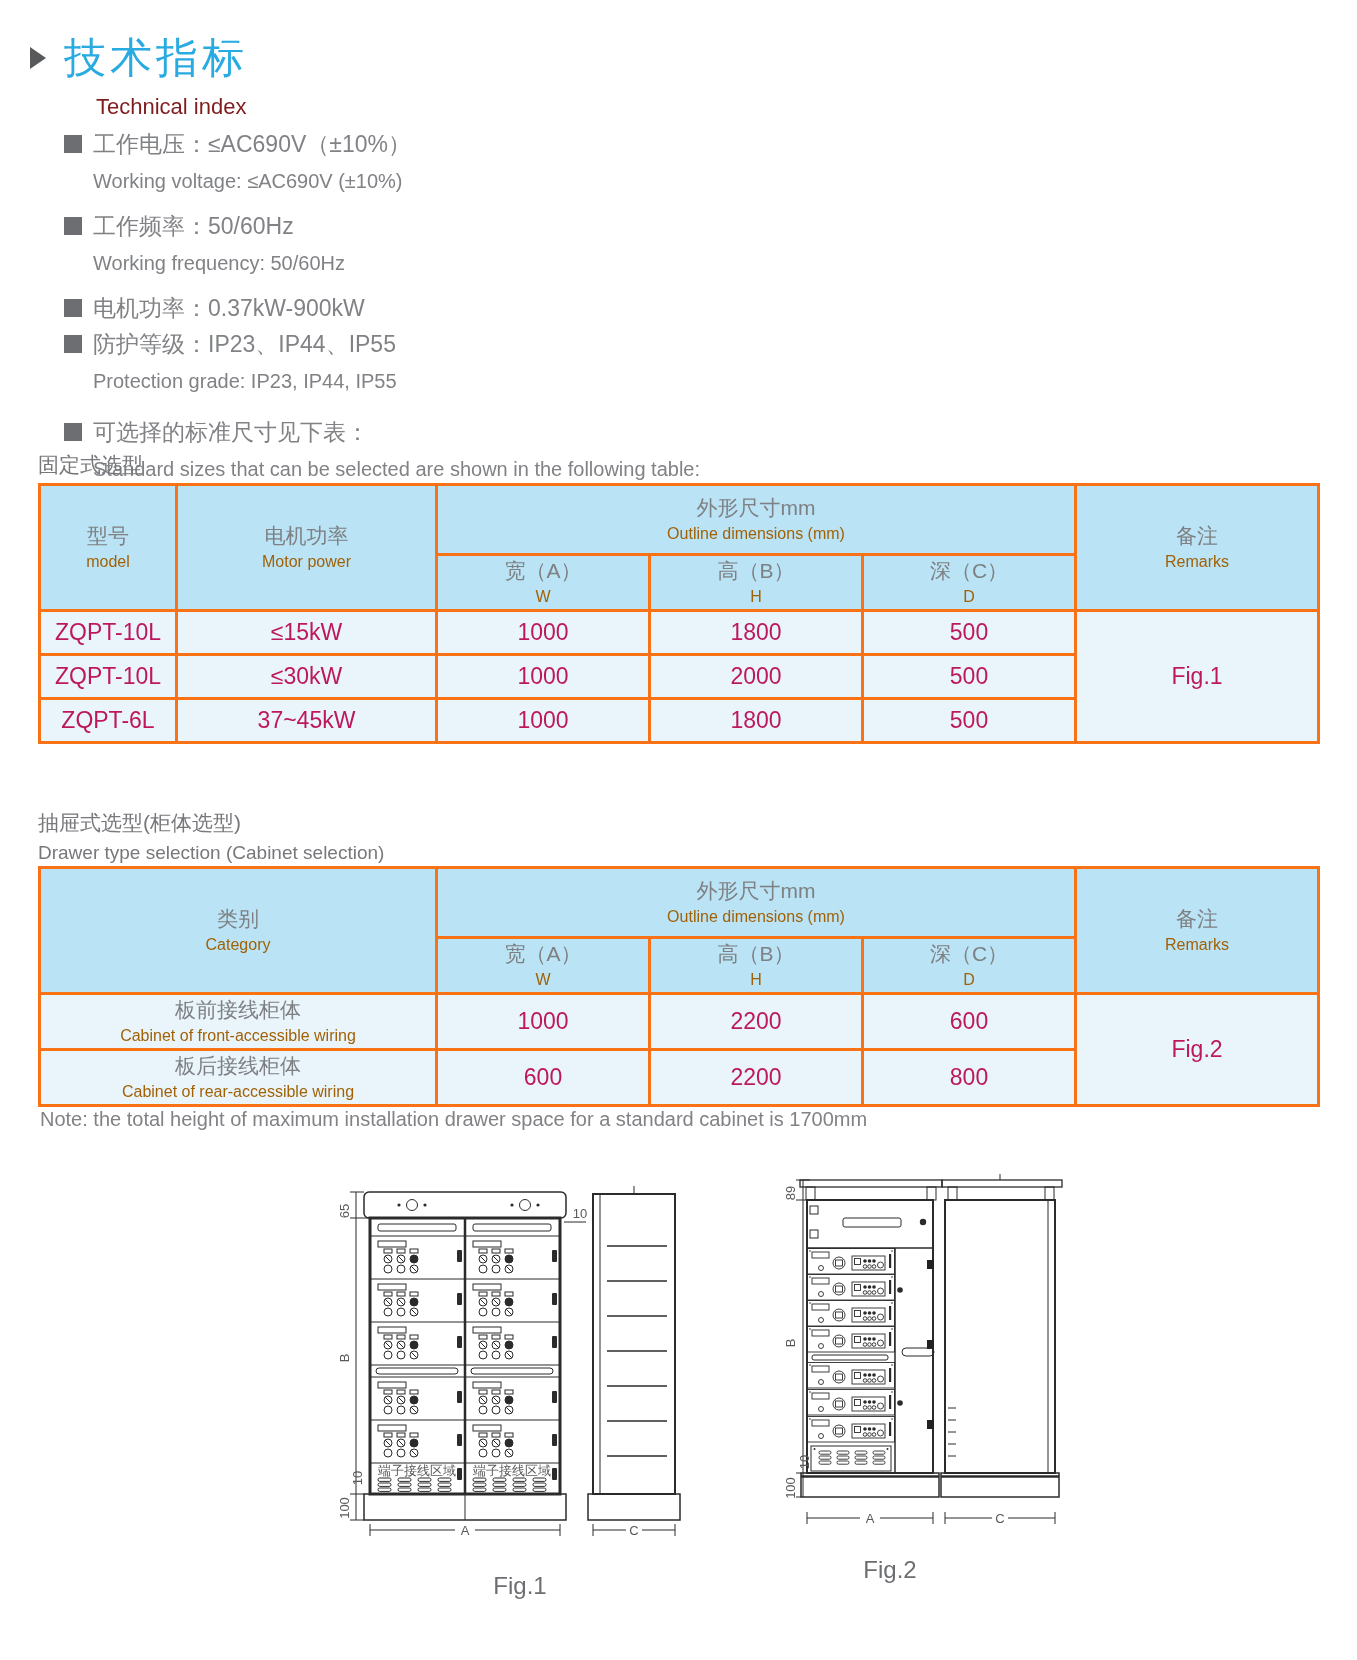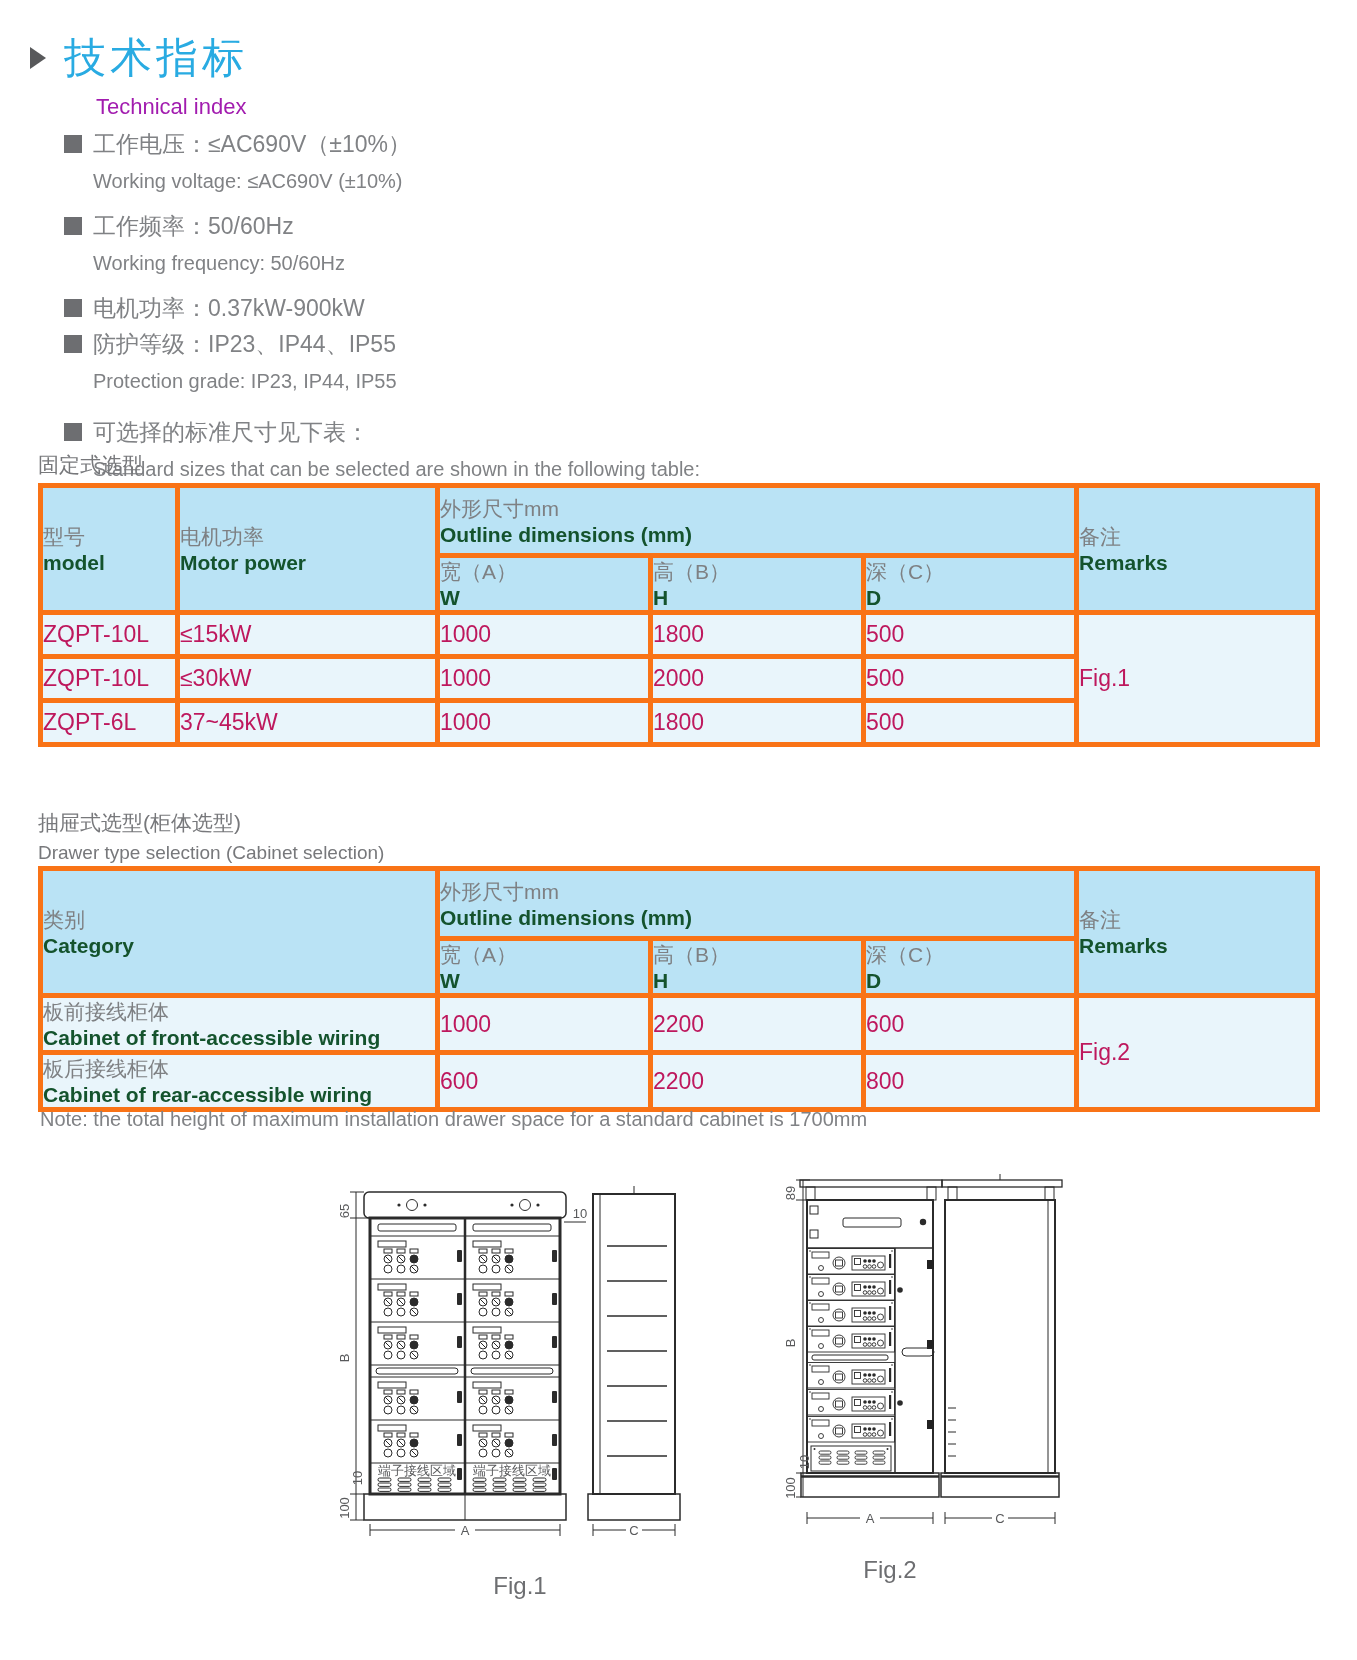--- a/index.html
+++ b/index.html
@@ -4,45 +4,45 @@
 <style>
   html,body{margin:0;padding:0;background:#fff;}
   .page{position:relative;width:1357px;height:1660px;background:#fff;overflow:hidden;
         font-family:"Liberation Sans","DejaVu Sans",sans-serif;color:#808285;}
 
   
   .title-block{position:absolute;left:30px;top:30px;}
   .title-row{display:flex;align-items:center;}
   .tri{width:0;height:0;border-left:16px solid #58595B;border-top:11px solid transparent;border-bottom:11px solid transparent;margin-right:18px;}
   .title-zh{font-size:42px;color:#29ABE2;letter-spacing:4px;}
-  .title-en{font-size:22px;color:#a21caf;margin:8px 0 0 66px;}
+  .title-en{font-size:22px;color:#7f1d1d;margin:8px 0 0 66px;}
 
   
   .specs{position:absolute;left:64px;top:126px;width:1262px;}
   .spec-cols{display:flex;flex-direction:column;}
   .col-left{width:642px;}
   .col-right{flex:1;}
   .spec-item{margin-bottom:0;}
   .spec-zh{display:flex;align-items:center;font-size:23px;color:#808285;line-height:36px;}
   .bullet{width:18px;height:18px;background:#6D6E71;margin-right:11px;flex:0 0 auto;}
   .spec-en{font-size:20px;margin:4px 0 12px 29px;color:#808285;line-height:30px;}
 
   
   .section-label{position:absolute;left:38px;color:#77787B;}
   .sec1{top:424px;margin-top:28px;} .sec2{top:810px;}
   .sec-zh{font-size:21px;line-height:26px;}
   .sec-en{font-size:19px;margin-top:6px;}
 
   
   table.tbl{position:absolute;left:38px;border-collapse:collapse;table-layout:fixed;width:1282px;}
-  .tbl td{border:5px solid #f97316;vertical-align:middle;padding:0;}
+  .tbl td{border:3px solid #f97316;text-align:center;vertical-align:middle;padding:0;}
   .hd{background:#BAE3F5;}
   .cell{background:#E9F5FB;}
   .zh20{font-size:21px;color:#7E8083;line-height:28px;}
-  .en19{font-size:21px;color:#14532d;line-height:24px;font-weight:bold;}
+  .en19{font-size:16px;color:#a16207;line-height:24px;}
   .val{font-size:23px;color:#be185d;}
   .tbl-fixed{top:483px;} .tbl-drawer{top:866px;}
 
   
   .note{position:absolute;left:40px;top:1104px;font-size:20px;color:#808285;line-height:31px;}
 
   
   svg.fig{position:absolute;overflow:visible;}
   .fig1{left:340px;top:1178px;width:360px;height:400px;}
   .fig2{left:700px;top:1098px;width:380px;height:470px;}

